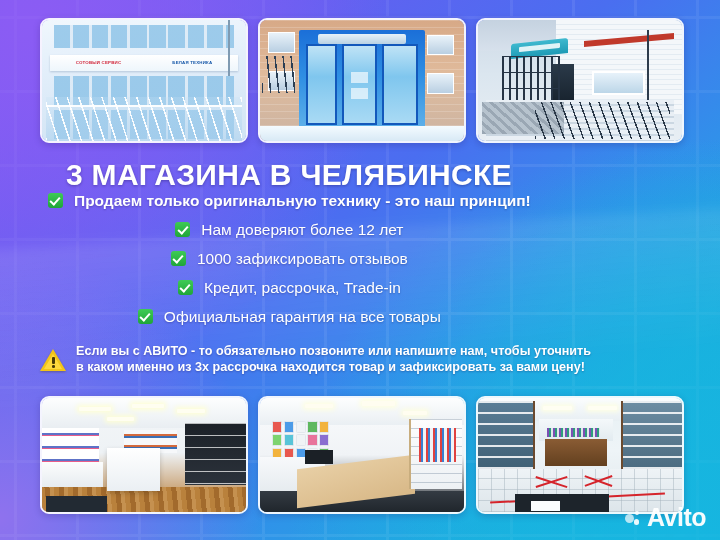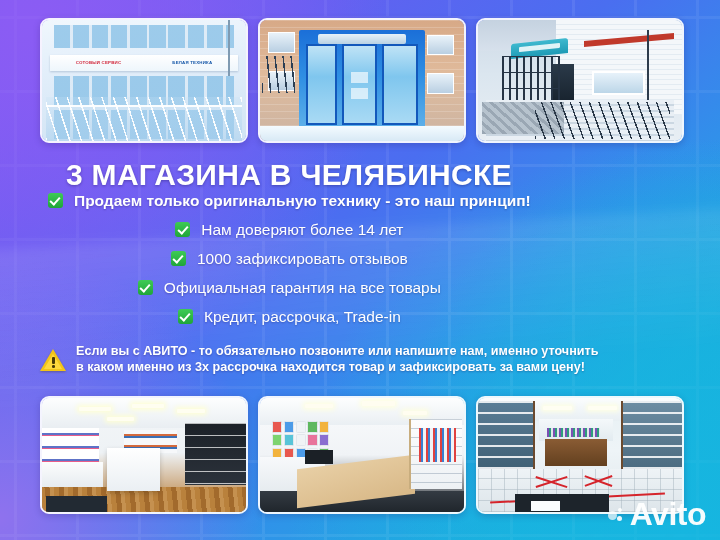--- a/index.html
+++ b/index.html
@@ -459,21 +459,21 @@
     position:absolute; right:14px; bottom:10px;
     display:flex; align-items:center; gap:3px;
     opacity:.96;
   }
   .avito .dots { position:relative; width:19px; height:19px; }
   .avito .dots span { position:absolute; border-radius:50%; display:block; }
   .avito .d1 { left:0;    top:6px;  width:9px;   height:9px;   background:rgba(255,255,255,.72); }
   .avito .d2 { left:9px;  top:11px; width:5.5px; height:5.5px; background:rgba(255,255,255,.95); }
   .avito .d3 { left:10px; top:3px;  width:4px;   height:4px;   background:rgba(255,255,255,.95); }
   .avito .wordmark {
-    color:#ffffff; font-size:32px; font-weight:bold; letter-spacing:-.5px;
+    color:#ffffff; font-size:25px; font-weight:bold; letter-spacing:-.5px;
     line-height:1;
   }
 </style>
 </head>
 <body>
 
 <div id="ad-card">
 
   <div class="bg-gradient"></div>
   <div class="bg-pattern"></div>
@@ -539,48 +539,48 @@
 
   <div class="bullets">
 
     <div class="bullet strong">
       <span class="chk"></span>
       <span class="txt">Продаем только оригинальную технику - это наш принцип!</span>
     </div>
 
     <div class="bullet">
       <span class="chk"></span>
-      <span class="txt">Нам доверяют более 14 лет</span>
+      <span class="txt">Нам доверяют более 12 лет</span>
     </div>
 
     <div class="bullet">
       <span class="chk"></span>
       <span class="txt">1000 зафиксировать отзывов</span>
     </div>
 
     <div class="bullet">
       <span class="chk"></span>
-      <span class="txt">Официальная гарантия на все товары</span>
+      <span class="txt">Кредит, рассрочка, Trade-in</span>
     </div>
 
     <div class="bullet">
       <span class="chk"></span>
-      <span class="txt">Кредит, рассрочка, Trade-in</span>
+      <span class="txt">Официальная гарантия на все товары</span>
     </div>
 
   </div>
 
   <div class="warning">
     <span class="warn-icon">
       <span class="tri"></span>
         <span class="bang"></span>
         <span class="dot"></span>
     </span>
     <div class="warn-text">
-      <div>Если вы с АВИТО - то обязательно позвоните или напишите нам, именно уточнить</div>
+      <div>Если вы с АВИТО - то обязательно позвоните или напишите нам, чтобы уточнить</div>
       <div>в каком именно из 3х рассрочка находится товар и зафиксировать за вами цену!</div>
     </div>
   </div>
 
   <div class="photo-row bottom">
 
     <div class="photo p4">
       <div class="scene">
         <div class="ceil"></div>
         <div class="light l1"></div>

